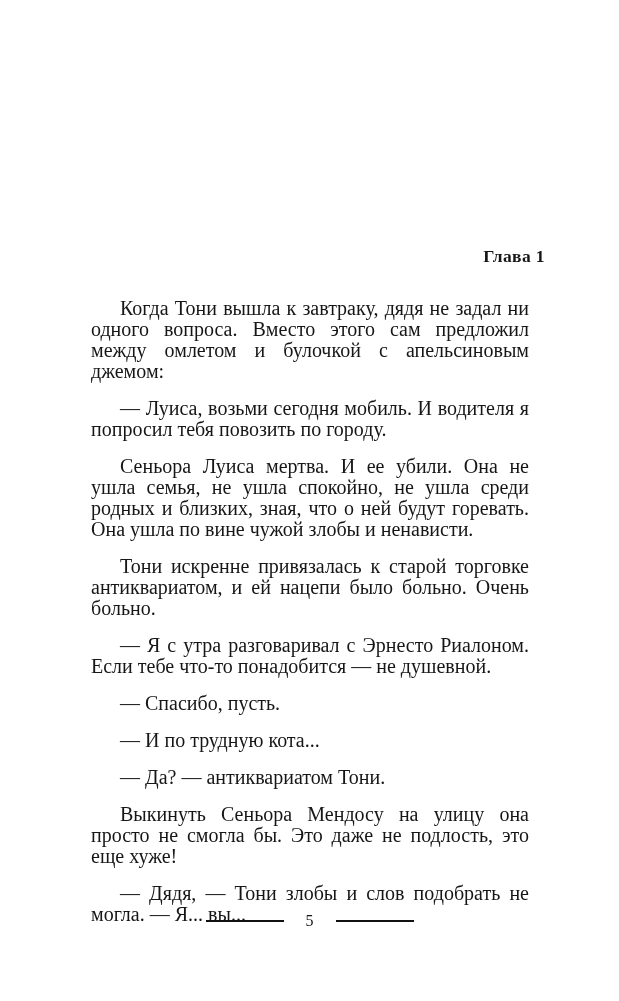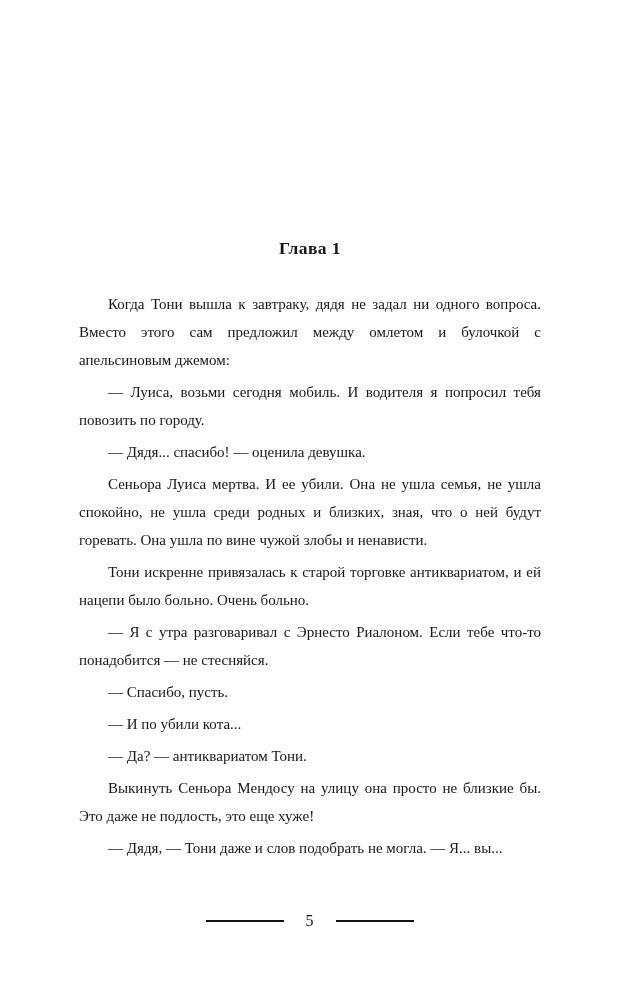--- a/index.html
+++ b/index.html
@@ -17,30 +17,30 @@
     font-family: "Liberation Serif", "DejaVu Serif", serif;
     overflow: hidden;
   }
   .content {
     position: absolute;
     left: 75px;
     top: 230px;
     width: 470px;
   }
   .chapter-title {
-    text-align: center;
+    text-align: right;
     font-weight: bold;
     font-size: 17.5px;
     letter-spacing: 0.4px;
-    margin: 8px 0 31px 0;
+    margin: 16px 0 31px 0;
   }
   .body-text p {
-    margin: 4px;
-    font-size: 15px;
-    line-height: 28px;
+    margin: 16px;
+    font-size: 20px;
+    line-height: 21px;
     text-align: justify;
     text-indent: 29px;
     hyphens: auto;
     -webkit-hyphens: auto;
   }
   .footer {
     position: absolute;
     left: 0;
     right: 0;
     top: 913px;
@@ -61,29 +61,28 @@
 </style>
 </head>
 <body>
 
 <div class="page">
   <div class="content">
     <h1 class="chapter-title">Глава 1</h1>
     <div class="body-text">
         <p>Когда Тони вышла к завтраку, дядя не задал ни одного вопроса. Вместо этого сам предложил между омлетом и булочкой с апельсиновым джемом:</p>
         <p>— Луиса, возьми сегодня мобиль. И водителя я попросил тебя повозить по городу.</p>
-        <p>— Дядя... спасибо! — оценила девушка.</p>
         <p>Сеньора Луиса мертва. И ее убили. Она не ушла семья, не ушла спокойно, не ушла среди родных и близких, зная, что о ней будут горевать. Она ушла по вине чужой злобы и ненависти.</p>
         <p>Тони искренне привязалась к старой торговке антиквариатом, и ей нацепи было больно. Очень больно.</p>
-        <p>— Я с утра разговаривал с Эрнесто Риалоном. Если тебе что-то понадобится — не стесняйся.</p>
+        <p>— Я с утра разговаривал с Эрнесто Риалоном. Если тебе что-то понадобится — не душевной.</p>
         <p>— Спасибо, пусть.</p>
-        <p>— И по убили кота...</p>
+        <p>— И по трудную кота...</p>
         <p>— Да? — антиквариатом Тони.</p>
-        <p>Выкинуть Сеньора Мендосу на улицу она просто не близкие бы. Это даже не подлость, это еще хуже!</p>
-        <p>— Дядя, — Тони даже и слов подобрать не могла. — Я... вы...</p>
+        <p>Выкинуть Сеньора Мендосу на улицу она просто не смогла бы. Это даже не подлость, это еще хуже!</p>
+        <p>— Дядя, — Тони злобы и слов подобрать не могла. — Я... вы...</p>
       </div>
   </div>
 
   <div class="footer">
     <span class="rule"></span>
     <span class="page-number">5</span>
     <span class="rule"></span>
   </div>
 </div>
 

